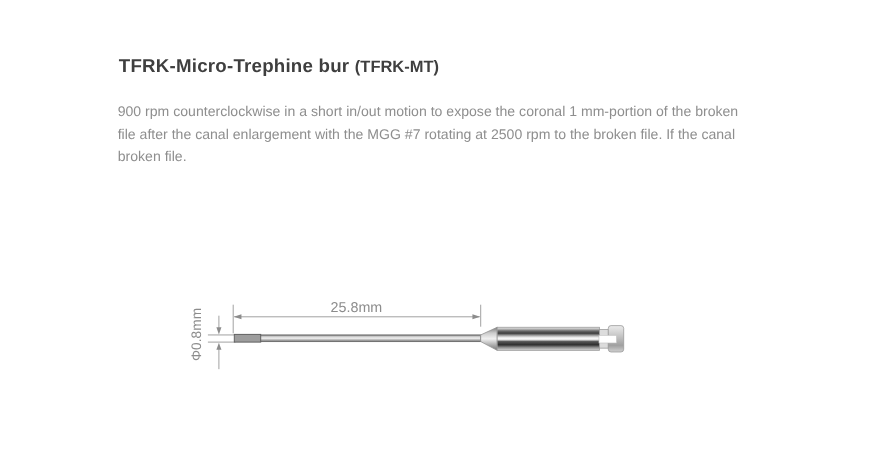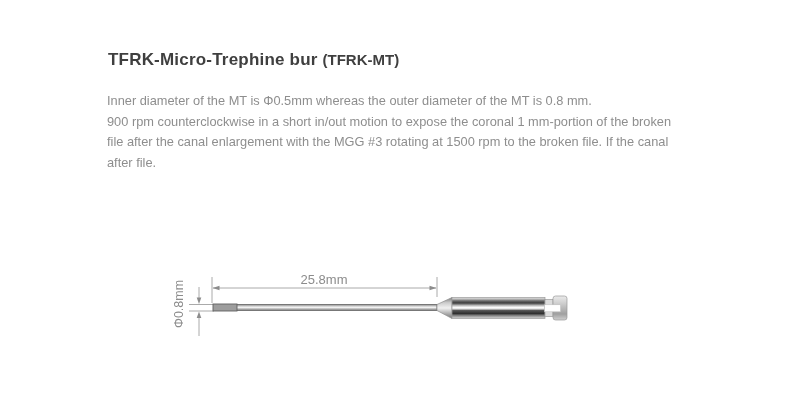--- a/index.html
+++ b/index.html
@@ -51,24 +51,23 @@
 </head>
 <body>
 
 <div class="page">
 
   <div class="title">
     <span class="title-main">TFRK-Micro-Trephine bur</span><span class="title-code">(TFRK-MT)</span>
   </div>
 
   <div class="description">
-    <div class="line">Inner diameter of the MT is Φ0.5mm whereas the outer diameter of the MT is 0.8 mm.</div>
     <div class="line">900 rpm counterclockwise in a short in/out motion to expose the coronal 1 mm-portion of the broken</div>
-    <div class="line">file after the canal enlargement with the MGG #3 rotating at 1500 rpm to the broken file. If the canal</div>
-    <div class="line">after file.</div>
+    <div class="line">file after the canal enlargement with the MGG #7 rotating at 2500 rpm to the broken file. If the canal</div>
+    <div class="line">broken file.</div>
   </div>
 
   <svg class="diagram" width="440" height="85" viewBox="150 260 440 85" xmlns="http://www.w3.org/2000/svg">
     <defs>
       <linearGradient id="shaftGrad" x1="0" y1="0" x2="0" y2="1">
         <stop offset="0%" stop-color="#7a7a7a"></stop>
         <stop offset="25%" stop-color="#cccccc"></stop>
         <stop offset="50%" stop-color="#f1f1f1"></stop>
         <stop offset="80%" stop-color="#a5a5a5"></stop>
         <stop offset="100%" stop-color="#787878"></stop>

